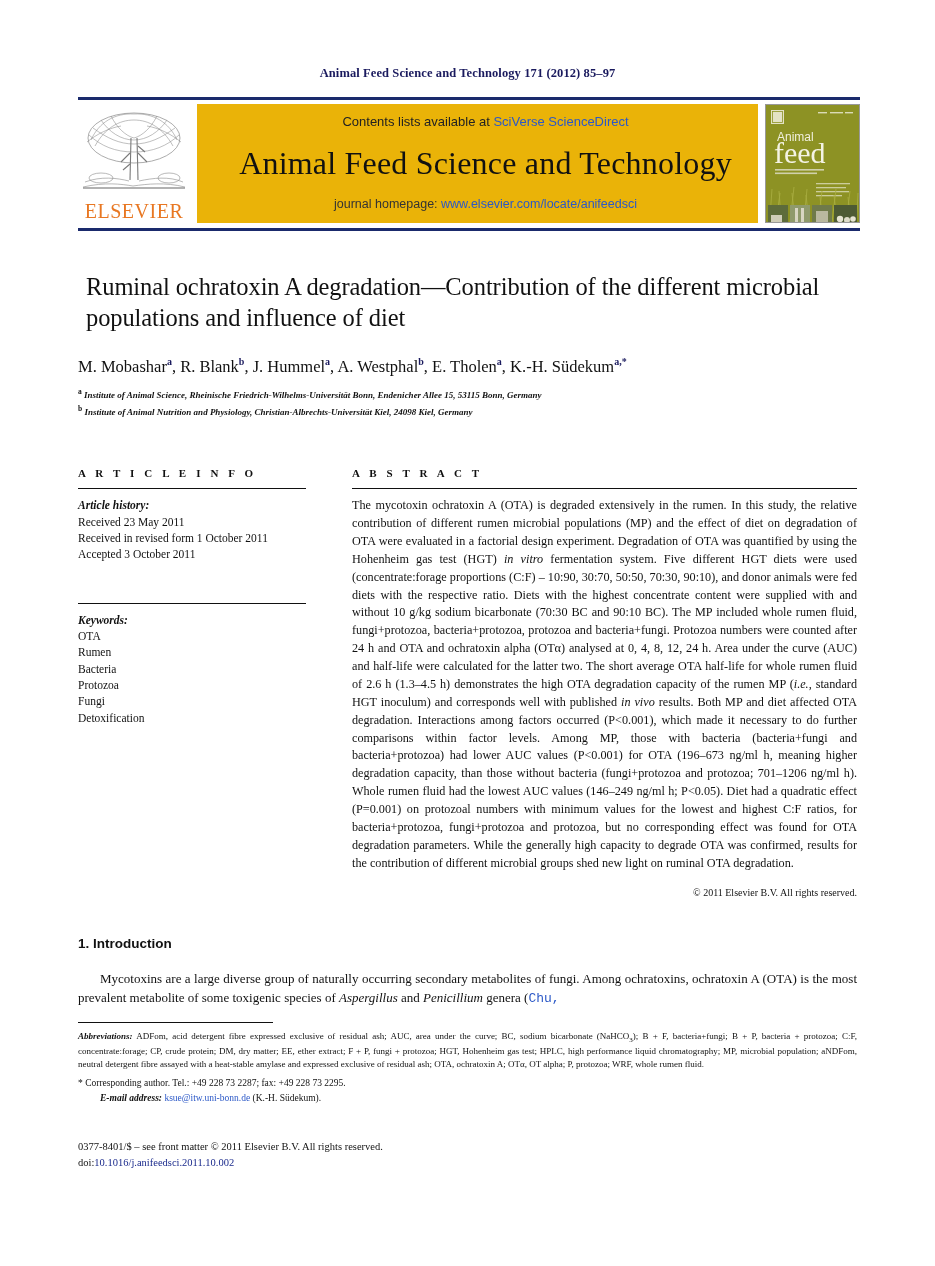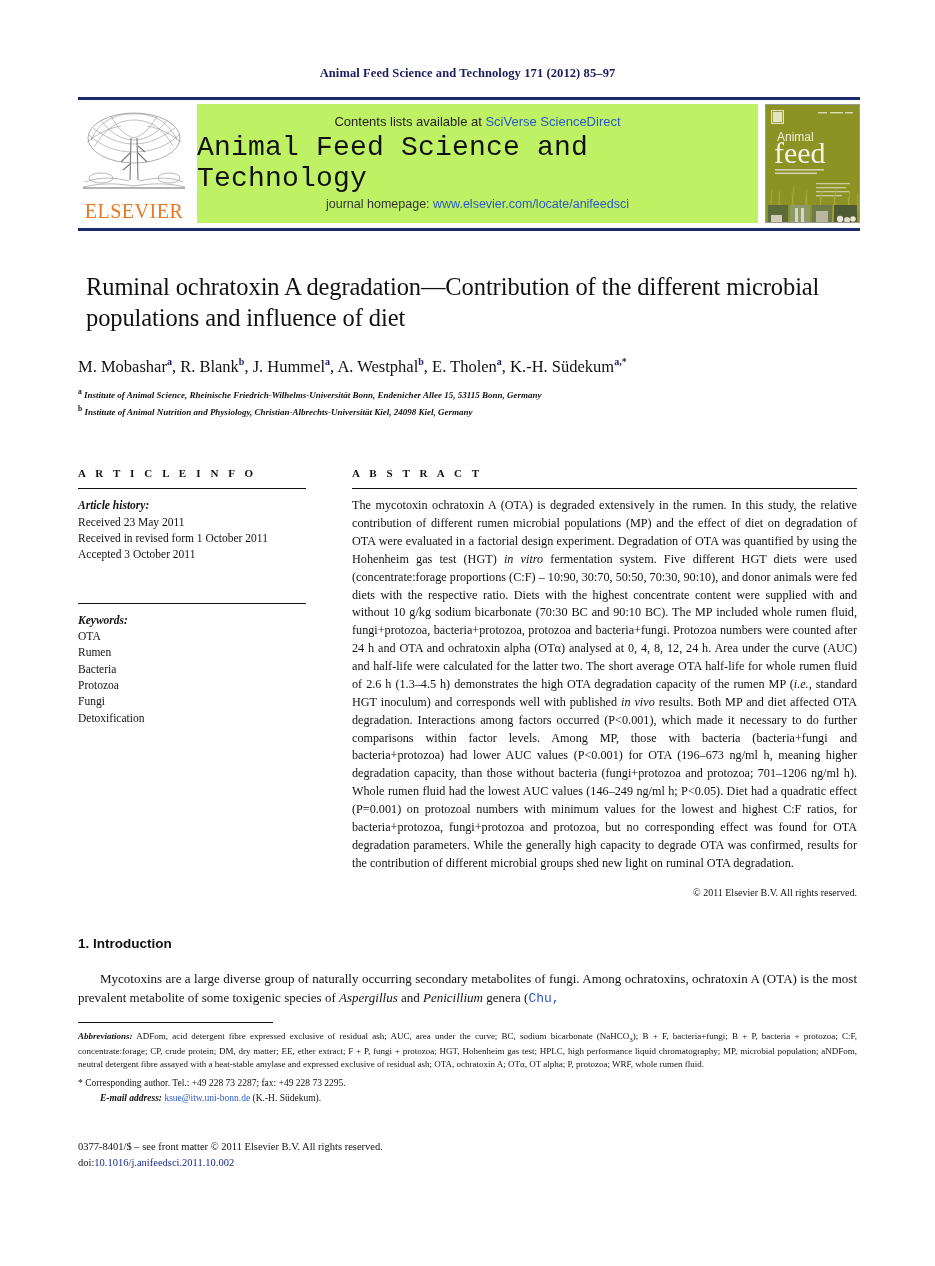--- a/index.html
+++ b/index.html
@@ -50,37 +50,37 @@
   .elsevier-word {
     font-family: "Liberation Serif", serif;
     color: #E87722;
     font-size: 20px;
     letter-spacing: 0.5px;
     line-height: 1;
     margin-top: -2px;
   }
   .masthead-center {
     flex: 1 1 auto;
-    background: #bef264;
+    background: #eab308;
     margin: 0 7px;
     display: flex;
     flex-direction: column;
     justify-content: space-between;
     align-items: center;
-    padding: 10px 0 12px 0;
+    padding: 10px 0 12px 16px;
     font-family: "Liberation Sans", sans-serif;
   }
   .contents-line {
     font-size: 13px;
     color: #222;
   }
   .contents-line a { color: #2b58c7; text-decoration: none; }
   .journal-title {
-    font-family: Liberation Mono, monospace;
-    font-size: 28px;
+    font-family: Liberation Serif, serif;
+    font-size: 32px;
     color: #111;
     letter-spacing: 0.2px;
   }
   .homepage-line {
     font-size: 12.5px;
     color: #333;
   }
   .homepage-line a { color: #2b58c7; text-decoration: none; }
   .cover-thumb {
     width: 95px; flex: 0 0 95px;

